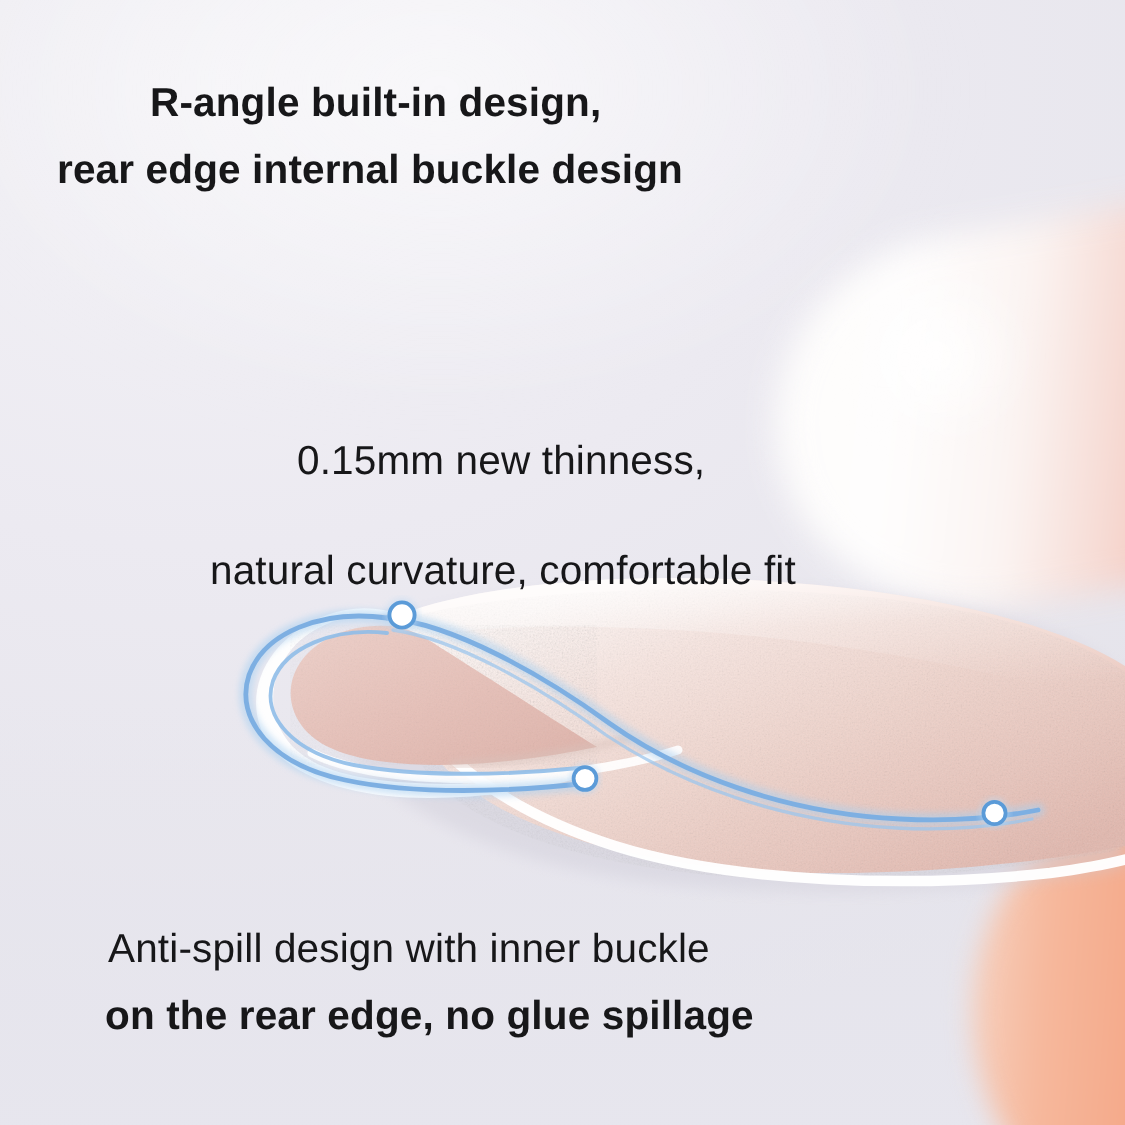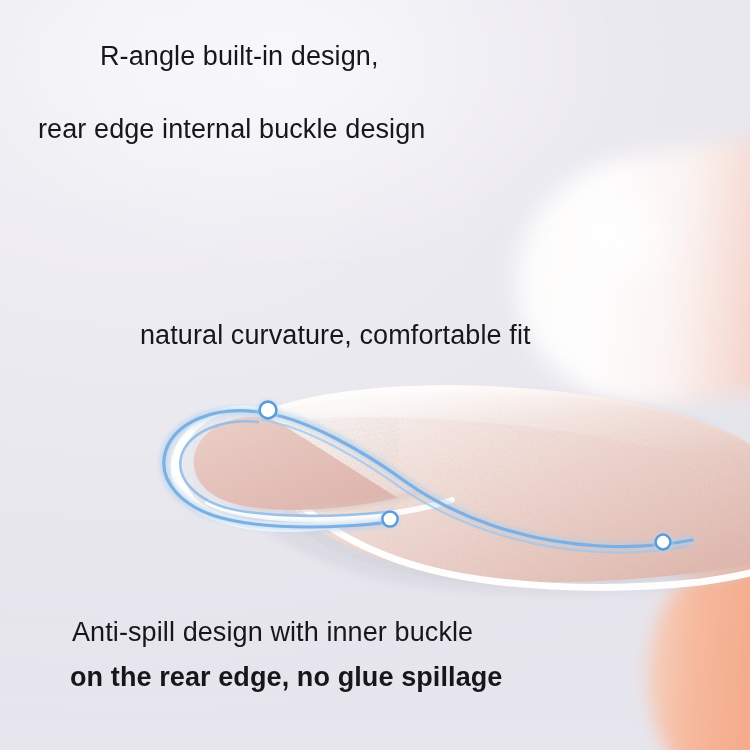--- a/index.html
+++ b/index.html
@@ -86,22 +86,22 @@
 
   
   .txt {
     position: absolute;
     color: #171719;
     font-size: 27px;
     line-height: 45px;
     letter-spacing: .1px;
     white-space: nowrap;
   }
-  #headline      { left: 100px; top:  34px; }
-  #headline .l2  { margin-left: -62px; margin-top: 28px; }
+  #headline      { left: 100px; top:  46px; font-weight: bold; }
+  #headline .l2  { margin-left: -62px; }
 
   #midline       { left: 198px; top: 285px; }
   #midline .l2   { margin-left: -58px; margin-top: 28px; }
 
   #footline      { left:  72px; top: 610px; }
   #footline .l2  { margin-left:  -2px; font-weight: bold; }
 
   .txt .l1, .txt .l2 { display: block; }
 </style>
 </head>
@@ -265,20 +265,21 @@
       </g>
     </svg>
   </div>
 
   <div class="txt" id="headline">
     <span class="l1">R-angle built-in design,</span>
     <span class="l2">rear edge internal buckle design</span>
   </div>
 
   <div class="txt" id="midline">
+    <span class="l1">0.15mm new thinness,</span>
     <span class="l2">natural curvature, comfortable fit</span>
   </div>
 
   <div class="txt" id="footline">
     <span class="l1">Anti-spill design with inner buckle</span>
     <span class="l2">on the rear edge, no glue spillage</span>
   </div>
 
 </div>
 

